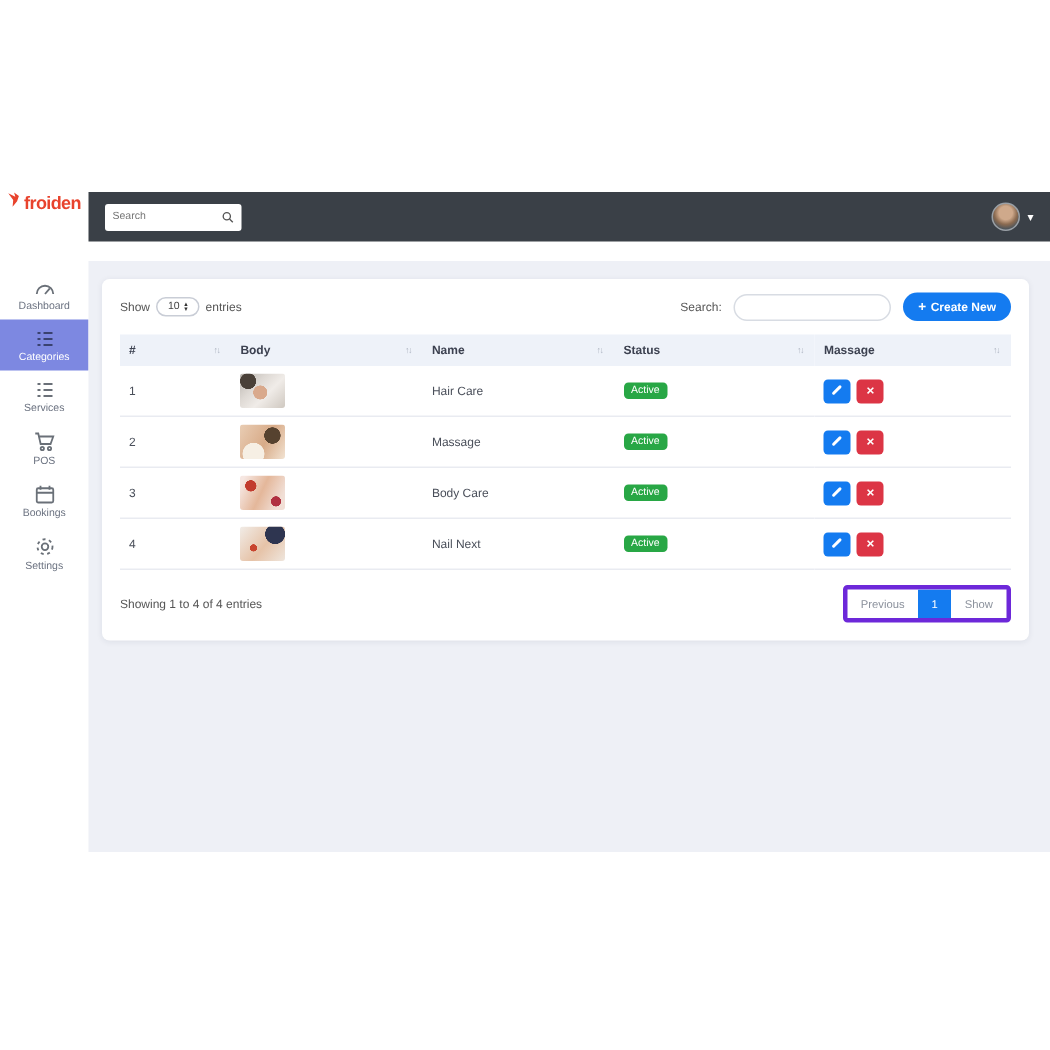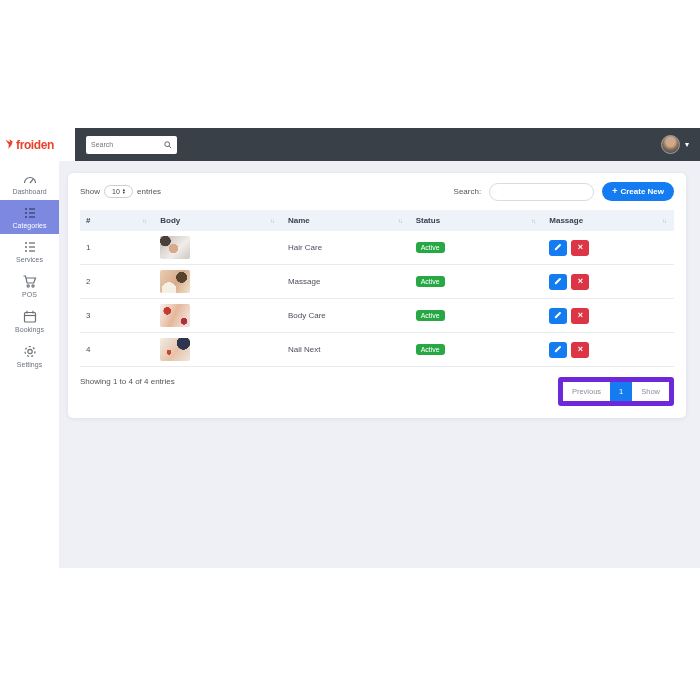--- a/index.html
+++ b/index.html
@@ -4,34 +4,34 @@
 <style>
   * { margin:0; padding:0; box-sizing:border-box; }
   html,body { background:#fff; font-family:"Liberation Sans", sans-serif; }
   .stage { position:relative; width:700px; height:700px; background:#fff; overflow:hidden; }
 
   
   .app { position:absolute; top:128px; left:0; width:700px; height:440px; display:flex; flex-direction:column; }
 
   
   .header { height:33px; display:flex; flex:0 0 33px; }
-  .logo-box { width:59px; background:#fff; display:flex; align-items:center; justify-content:center; gap:1px; }
+  .logo-box { width:59px; background:#fff; display:flex; align-items:flex-start; justify-content:center; gap:1px; }
   .logo-bird { width:10px; height:11px; display:block; }
   .logo-text { color:#e8432d; font-size:12px; font-weight:bold; letter-spacing:-0.4px; }
-  .topbar { flex:1; background:#3a4047; display:flex; align-items:center; padding:0 11px;margin-left:16px; }
+  .topbar { flex:1; background:#3a4047; display:flex; align-items:center; padding:0 11px; }
   .top-search { width:91px; height:18px; background:#fff; border-radius:2px; display:flex; align-items:center; padding:0 5px; }
   .top-search input { border:none; outline:none; flex:1; min-width:0; font-size:7px; color:#555; font-family:"Liberation Sans",sans-serif; }
   .mag-icon { width:8px; height:8px; flex:0 0 8px; }
   .top-right { margin-left:auto; display:flex; align-items:center; gap:5px; }
   .avatar { width:19px; height:19px; border-radius:50%; border:1px solid #9aa0a6;
             background: radial-gradient(circle at 50% 35%, #cfa98b 0 32%, #8a6a50 55%, #46525c 80%, #333c44 100%); }
   .caret { color:#fff; font-size:8px; line-height:1; }
 
   
-  .body { flex:1; display:flex; min-height:0; }
+  .body { flex:1; display:flex; min-height:0;margin-top:13px; }
 
   
   .sidebar { width:59px; background:#fff; padding-top:5px; flex:0 0 59px; }
   .side-item { display:flex; flex-direction:column; align-items:center; padding:6px 0 5px; cursor:pointer; }
   .side-item .side-label { font-size:7px; color:#6b7280; margin-top:2px; }
   .side-item svg { stroke:#6a7078; }
   .side-item.active { background:#7d88e1; }
   .side-item.active .side-label { color:#ffffff; }
   .side-item.active svg { stroke:#3a4270; }
 
@@ -75,23 +75,23 @@
       linear-gradient(130deg,#f1ece7 0%,#e6c3a8 55%,#efe6dd 100%); }
 
   .badge { display:inline-block; background:#28a745; color:#fff; font-size:7px; padding:2px 5px; border-radius:3px; }
 
   .actions { display:flex; gap:4px; }
   .btn-edit, .btn-del { width:18px; height:16px; border:none; border-radius:3px; display:flex; align-items:center; justify-content:center; cursor:pointer; }
   .btn-edit { background:#147bf0; }
   .pencil-bar { width:8px; height:2.4px; background:#fff; border-radius:1px; transform:rotate(-45deg); }
   .btn-del { background:#dc3545; color:#fff; font-size:9px; font-weight:bold; line-height:1; font-family:"Liberation Sans",sans-serif; }
 
-  .table-footer { display:flex; align-items:flex-start; margin-top:10px; }
+  .table-footer { display:flex; align-items:center; margin-top:10px; }
   .summary { font-size:8px; color:#555; }
-  .pager { margin-left:auto; display:flex; border:5px solid #6d28d9; border-radius:3px; overflow:hidden; background:#fff; }
+  .pager { margin-left:auto; display:flex; border:3px solid #6d28d9; border-radius:3px; overflow:hidden; background:#fff; }
   .page-item { font-size:7.5px; color:#8b919c; padding:5px 9px; cursor:pointer; }
   .page-item.current { background:#147bf0; color:#fff; }
 
   .main-spacer { flex:1; }
   .copyright { font-size:8px; font-weight:bold; color:#3f4653; padding-bottom:3px; }
 </style>
 </head>
 <body>
 
 <div class="stage">

